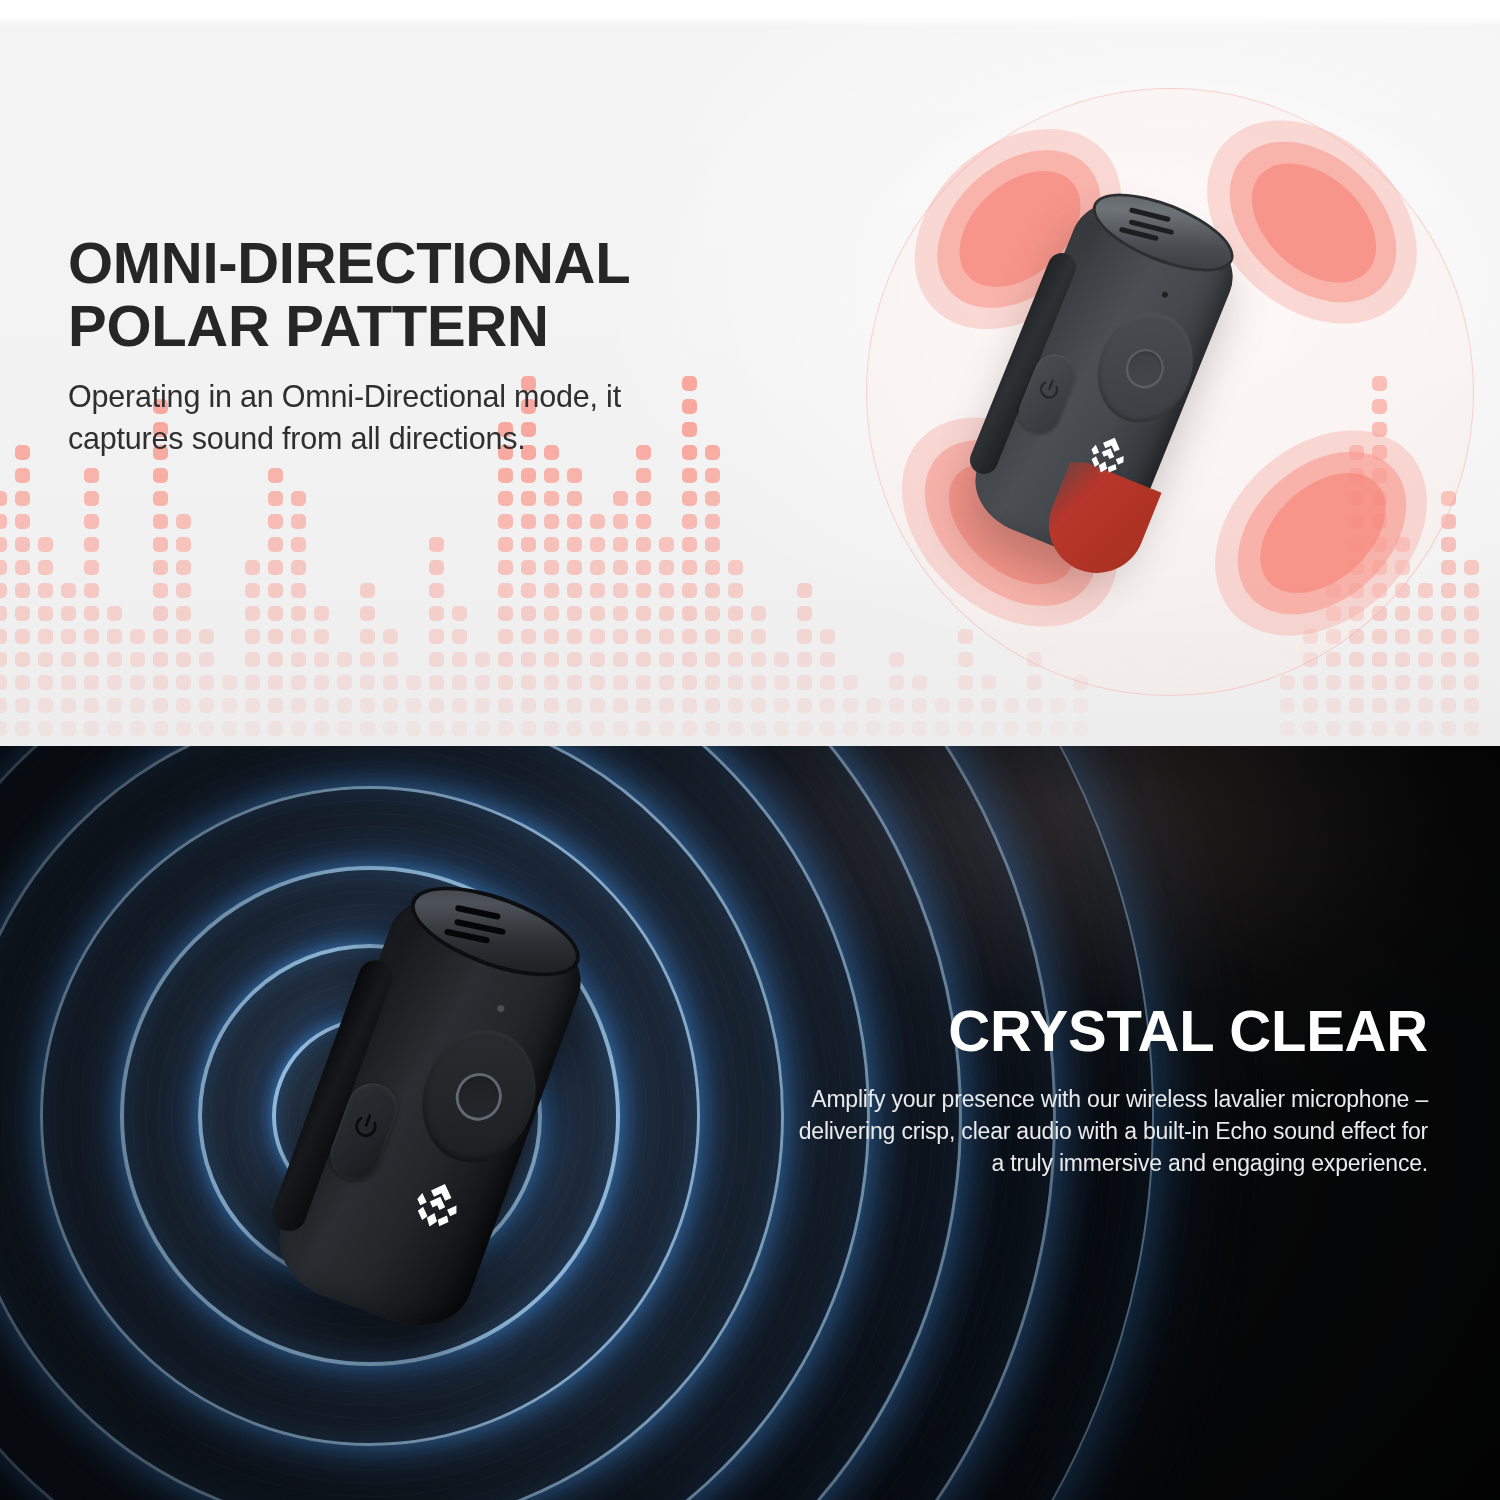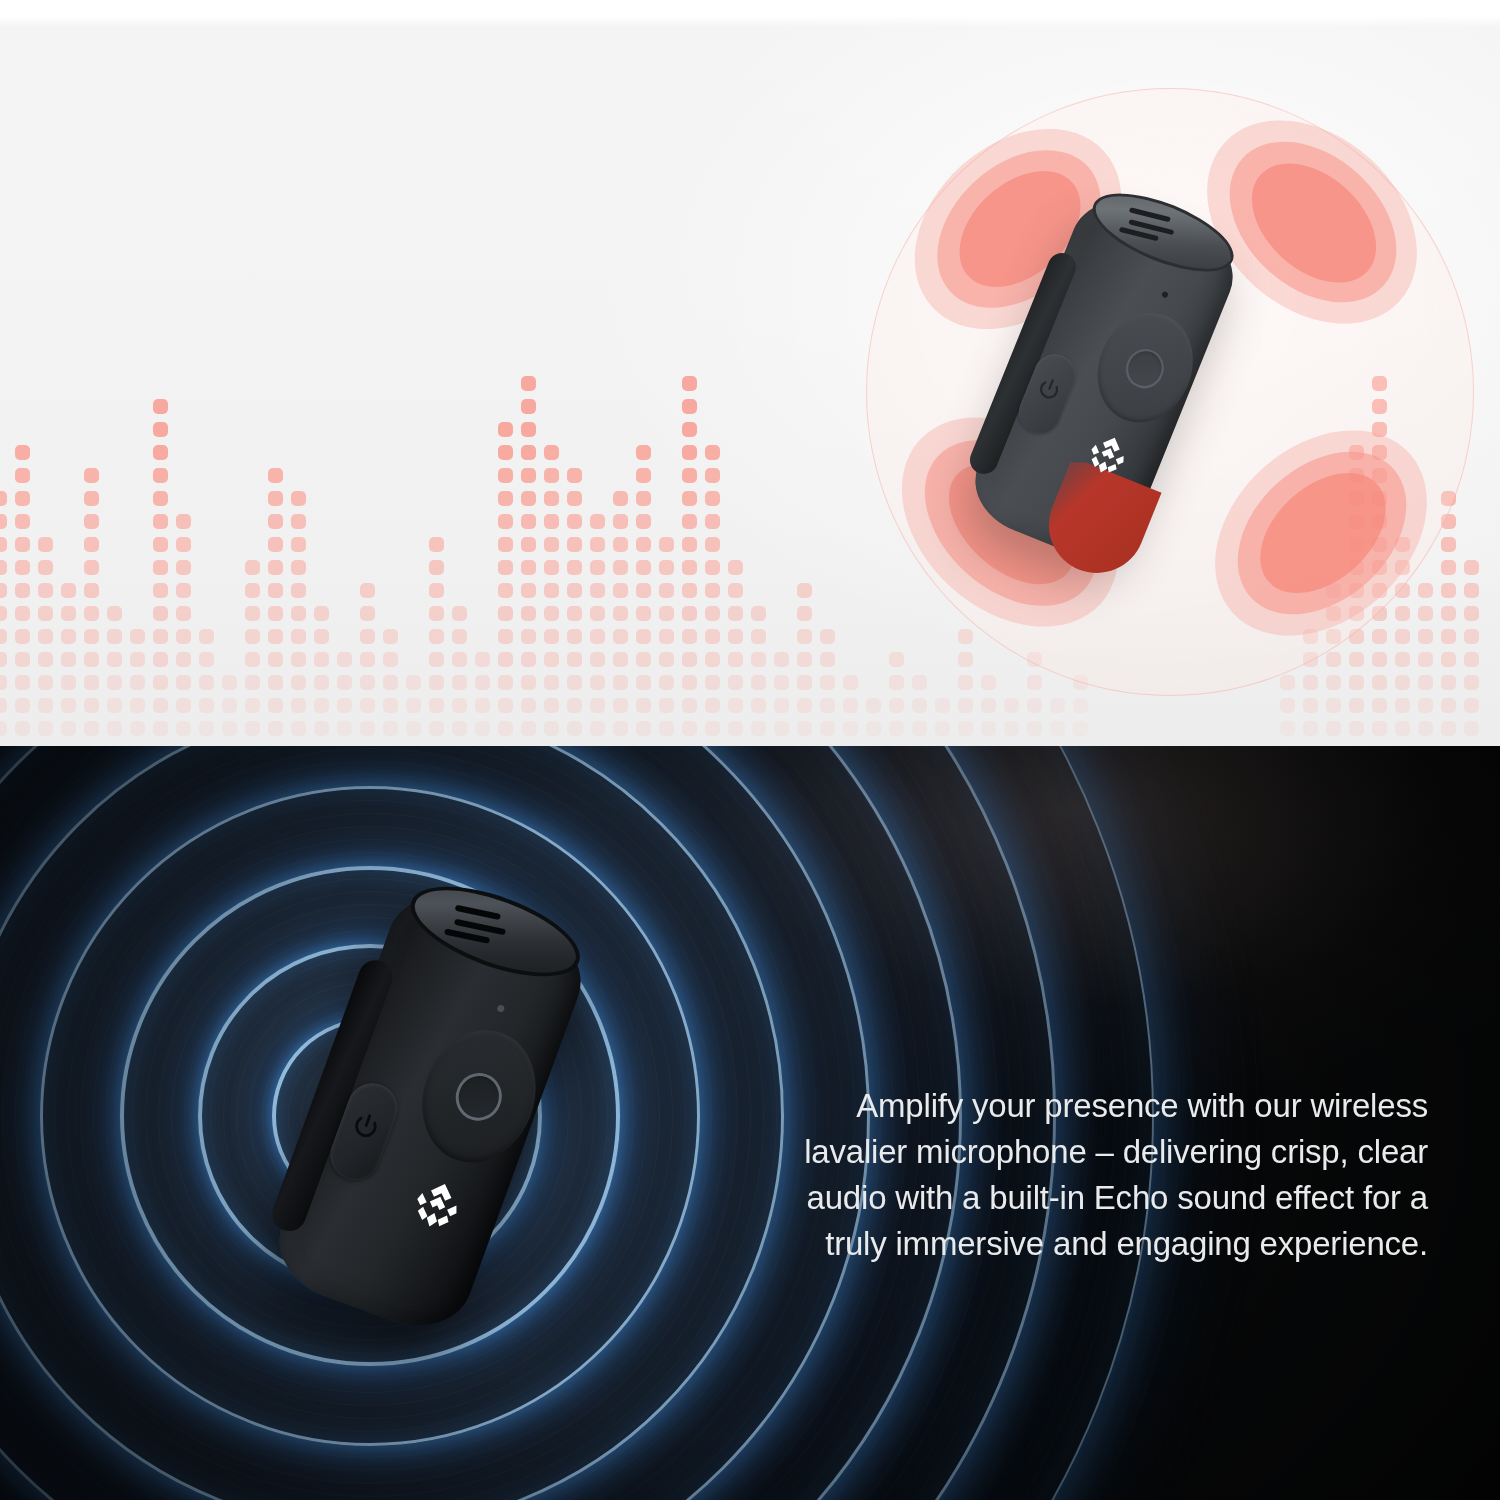--- a/index.html
+++ b/index.html
@@ -89,21 +89,21 @@
   .glowring{
     position:absolute; border-radius:50%;
   }
 
   .head-bot{ position:absolute; right:72px; top:1000px; width:640px; text-align:right; z-index:8; }
   .h1-bot{
     font-size:58px; font-weight:700; letter-spacing:-0.2px; line-height:1.08;
     color:#ffffff; text-transform:uppercase;
   }
   .p-bot{
-    margin-top:20px; font-size:33px; line-height:1.40; color:#e9eaec;
+    margin-top:20px; font-size:23px; line-height:1.40; color:#e9eaec;
     letter-spacing:-0.2px;
   }
 </style>
 </head>
 <body>
 
 <div id="page">
 
   <section class="panel-top">
     <div class="topsheen"></div>
@@ -728,20 +728,27 @@
           <path d="M32 21 L41 30 L36 35 L32 31 L28 35 L23 30 Z"></path>
           <path d="M12 24 L20 32 L14.5 37.5 L9 32 Z"></path>
           <path d="M52 24 L55 32 L49.5 37.5 L44 32 Z"></path>
           <path d="M18 38 L26 46 L22 52 L14 44 Z"></path>
           <path d="M46 38 L50 44 L42 52 L38 46 Z"></path>
           <path d="M32 40 L38 48 L32 56 L26 48 Z"></path>
         </g>
       </svg>
     </div>
 
+    <div class="head-top">
+      <h1 class="h1-top">
+        <span>OMNI-DIRECTIONAL</span><br>
+        <span>POLAR PATTERN</span>
+      </h1>
+      <p class="p-top">Operating in an Omni-Directional mode, it captures sound from all directions.</p>
+    </div>
   </section>
 
   <section class="panel-bot">
     <div class="bot-warm"></div>
 
     <div class="rings-fine" id="rings-fine">
         <div class="ringf" style="left: 670px; top: 670px; height: 60px; width: 60px; opacity: 0.333;"></div>
         <div class="ringf" style="left: 657px; top: 657px; height: 86px; width: 86px; opacity: 0.329;"></div>
         <div class="ringf" style="left: 644px; top: 644px; height: 112px; width: 112px; opacity: 0.326;"></div>
         <div class="ringf" style="left: 631px; top: 631px; height: 138px; width: 138px; opacity: 0.323;"></div>
@@ -865,18 +872,18 @@
           <path d="M18 38 L26 46 L22 52 L14 44 Z"></path>
           <path d="M46 38 L50 44 L42 52 L38 46 Z"></path>
           <path d="M32 40 L38 48 L32 56 L26 48 Z"></path>
         </g>
       </svg>
     </div>
   </section>
 
   <div class="head-bot">
     <h1 class="h1-bot">
-      <br>
+      <span>CRYSTAL CLEAR</span><br>
     </h1>
     <p class="p-bot">Amplify your presence with our wireless lavalier microphone – delivering crisp, clear audio with a built-in Echo sound effect for a truly immersive and engaging experience.</p>
   </div>
 
 </div>
 
 </body></html>

